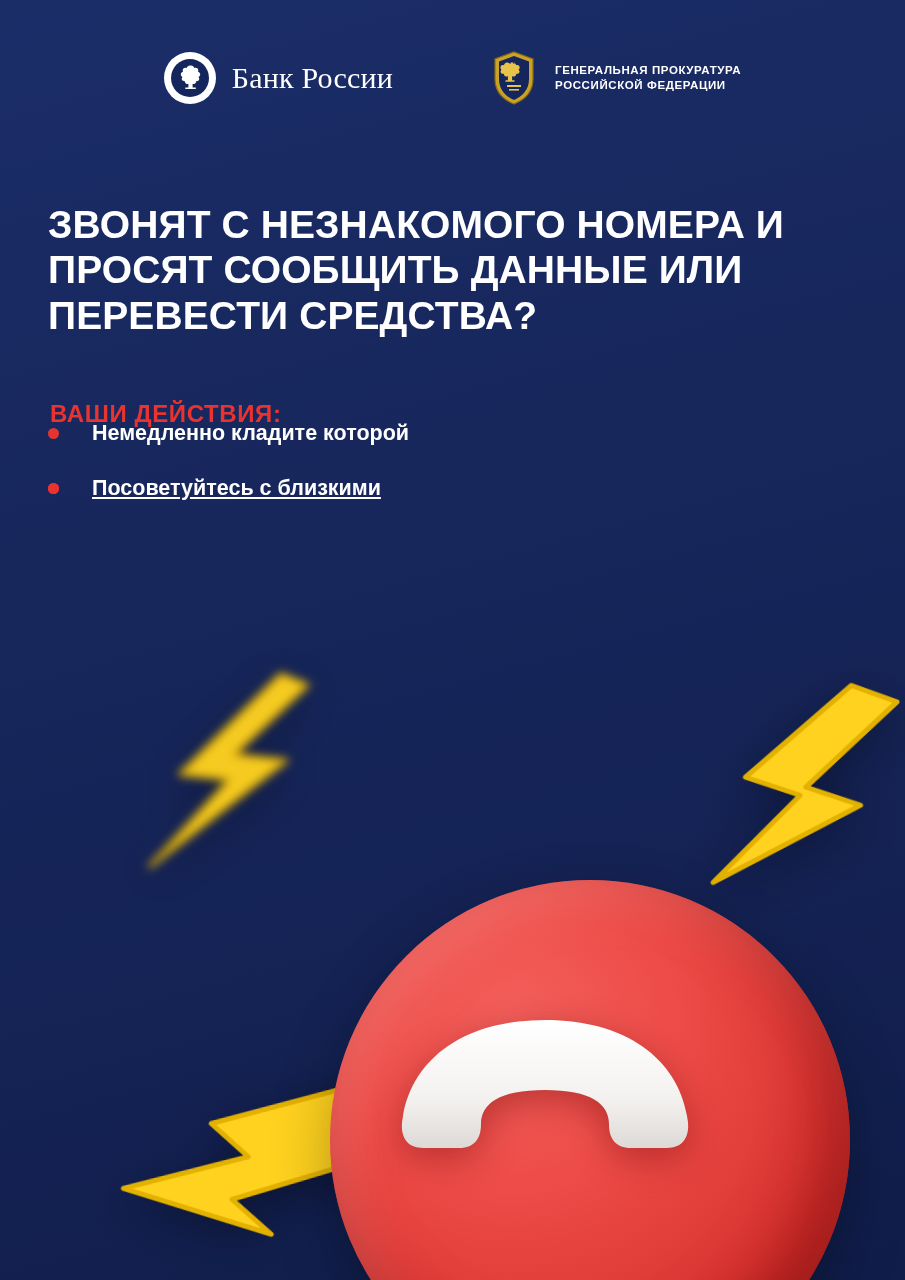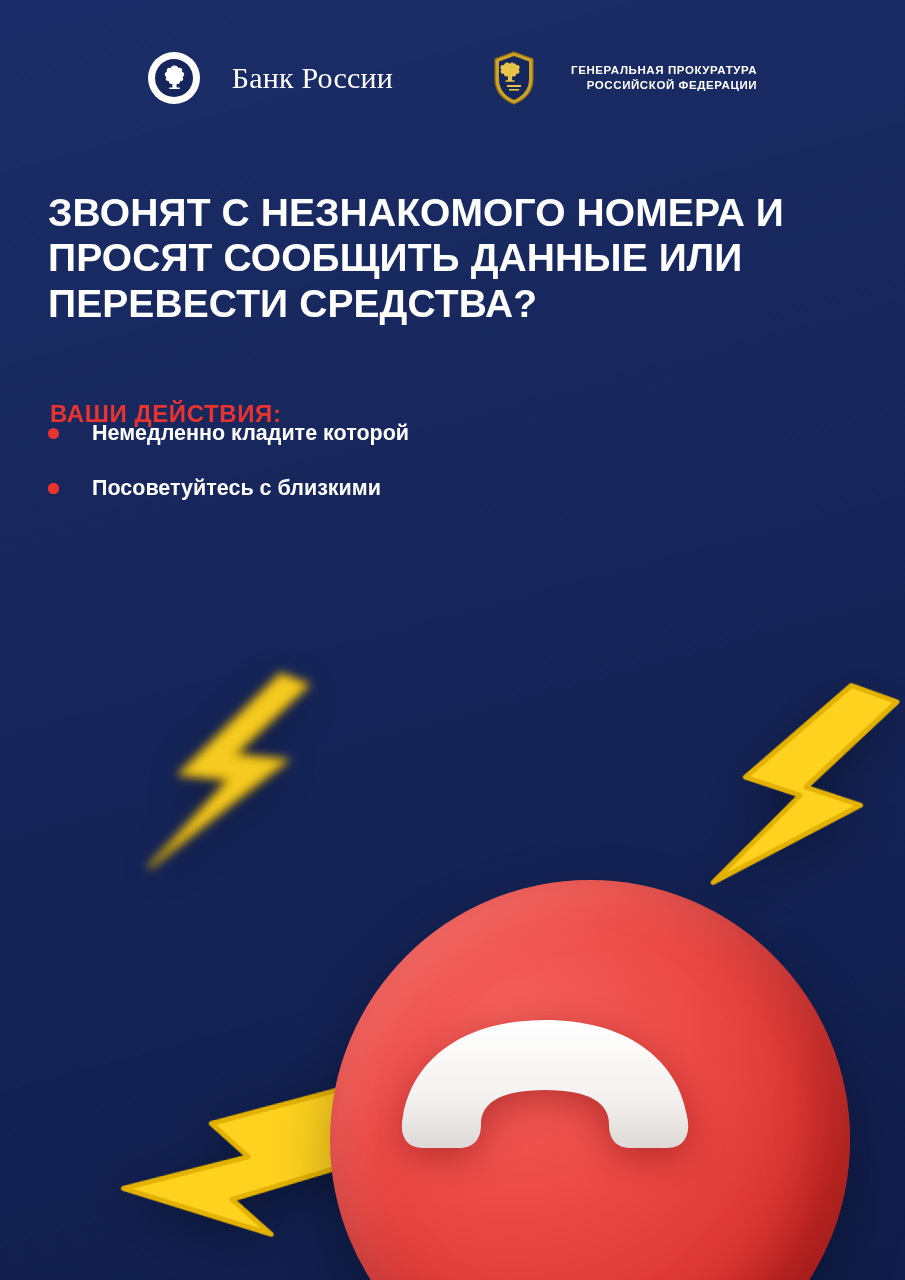--- a/index.html
+++ b/index.html
@@ -31,21 +31,21 @@
     height: 80px;
     display: flex;
     align-items: center;
     justify-content: center;
     gap: 96px;
   }
 
   .logo-block {
     display: flex;
     align-items: center;
-    gap: 32px;
+    gap: 16px;
   }
 
   .cbr-mark {
     width: 52px;
     height: 52px;
     border-radius: 50%;
     background: #ffffff;
     position: relative;
     flex: none;
   }
@@ -68,27 +68,26 @@
   }
 
   .proc-text {
     color: #ffffff;
     font-size: 11.5px;
     font-weight: 700;
     line-height: 1.32;
     letter-spacing: 0.6px;
     text-transform: uppercase;
     white-space: nowrap;
-    text-align: right;
   }
 
   
   .headline {
     position: absolute;
-    top: 164px;
+    top: 176px;
     left: 48px;
     right: 40px;
     color: #ffffff;
     font-size: 39px;
     line-height: 1.16;
     font-weight: 700;
     letter-spacing: 0.1px;
     text-transform: uppercase;
   }
 
@@ -117,21 +116,21 @@
 
   .bullet {
     position: relative;
     padding-left: 46px;
     margin-bottom: 24px;
     color: #ffffff;
     font-size: 21.5px;
     line-height: 1.42;
     font-weight: 700;
   }
-  .bullet:last-child { margin-bottom: 12px; }
+  .bullet:last-child { margin-bottom: 12px; text-decoration: underline; }
 
   .bullet .dot {
     position: absolute;
     left: 2px;
     top: 10px;
     width: 11px;
     height: 11px;
     border-radius: 50%;
     background: #e8332f;
   }

